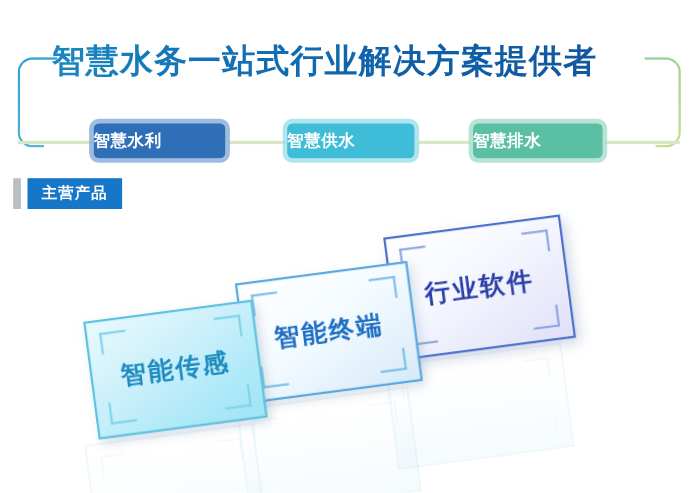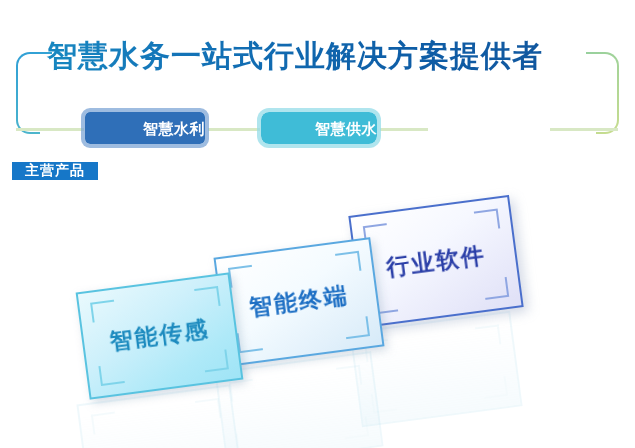--- a/index.html
+++ b/index.html
@@ -84,38 +84,37 @@
   }
   .pill {
     position: absolute;
     top: 0;
     height: 40px;
     line-height: 34px;
     border-radius: 9px;
     color: #ffffff;
     font-size: 15px;
     font-weight: bold;
-    text-align: right;
+    text-align: left;
     letter-spacing: 0.5px;
     box-sizing: border-box;
     border: 4px solid transparent;
     background-clip: padding-box;
   }
   .pill-1 {
     left: 81px;
     width: 128px;
     background-color: #2f6fb8;
     border-color: rgba(125,166,214,0.75);
   }
   .pill-2 {
     left: 257px;
     width: 124px;
     background-color: #3fbcd7;
     border-color: rgba(150,220,232,0.75);
-    border-radius: 12px;
   }
   .pill-3 {
     left: 426px;
     width: 126px;
     background-color: #5bbfa4;
     border-color: rgba(160,218,200,0.75);
   }
   .pill-label { display: block; }
 
   .connector {
@@ -130,21 +129,20 @@
   .connector-right { left: 550px; width: 68px; }
 
   
   .section-banner {
     position: absolute;
     left: 12px;
     top: 162px;
     height: 28px;
     display: flex;
     align-items: stretch;
-    flex-direction: column;
   }
   .banner-tick {
     width: 7px;
     background: #b9bec4;
   }
   .banner-gap { width: 6px; }
   .banner-box {
     background: #1677c8;
     color: #ffffff;
     font-size: 14px;
@@ -269,20 +267,23 @@
     <div class="connector connector-a"></div>
     <div class="connector connector-b"></div>
     <div class="connector connector-right"></div>
 
     <div class="pill pill-1">
       <span class="pill-label">智慧水利</span>
     </div>
     <div class="pill pill-2">
       <span class="pill-label">智慧供水</span>
     </div>
+    <div class="pill pill-3">
+      <span class="pill-label">智慧排水</span>
+    </div>
   </div>
 
   <div class="section-banner">
     <div class="banner-tick"></div>
     <div class="banner-gap"></div>
     <div class="banner-box">主营产品</div>
   </div>
 
   <div class="cards">
 

